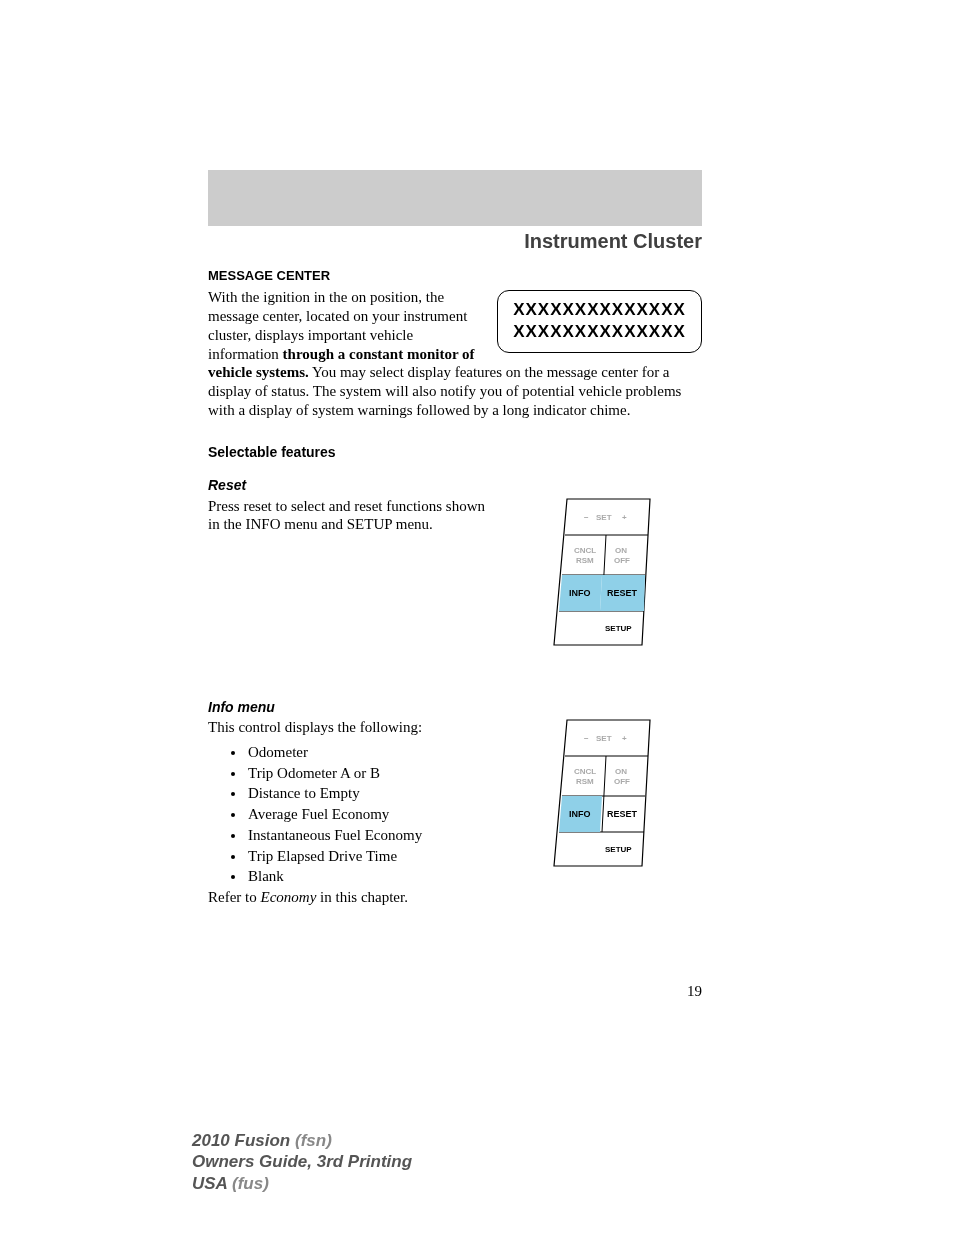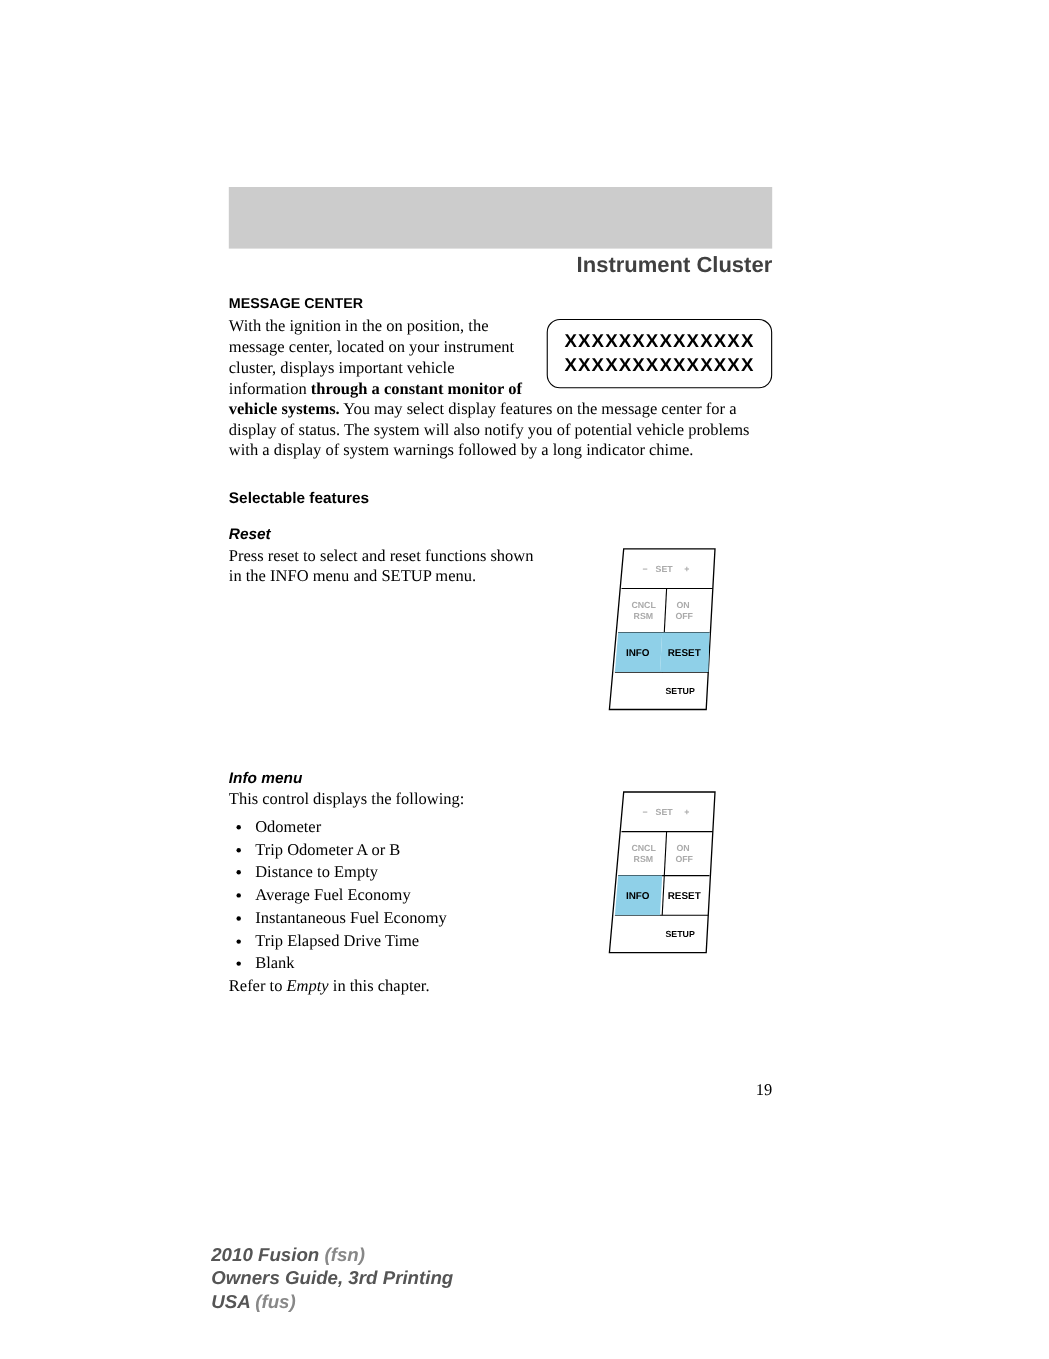--- a/index.html
+++ b/index.html
@@ -87,21 +87,21 @@
   .btn-block {
     float: right;
     margin: 0 40px 10px 20px;
   }
   .btn-svg { display: block; }
   ul.info-list {
     margin: 6px 0 0 0;
     padding-left: 22px;
   }
   ul.info-list li {
-    margin: 2px 0;
+    margin: 2px 16px;
     padding-left: 2px;
   }
   .pagenum {
     position: absolute;
     top: 983px;
     right: 252px;
     font-size: 15px;
   }
   .footer {
     position: absolute;
@@ -204,21 +204,21 @@
       <li>Distance to Empty</li>
       <li>Average Fuel Economy</li>
       <li>Instantaneous Fuel Economy</li>
       <li>Trip Elapsed Drive Time</li>
       <li>Blank</li>
     </ul>
 
     <div class="clear"></div>
 
     <p class="para">
-      <span>Refer to </span><span class="italic">Empty</span><span> in this chapter.</span>
+      <span>Refer to </span><span class="italic">Economy</span><span> in this chapter.</span>
     </p>
 
   </div>
 
   <div class="pagenum">19</div>
 
   <div class="footer">
     <div>
       <span class="dark">2010 Fusion</span>
       <span>(fsn)</span>

